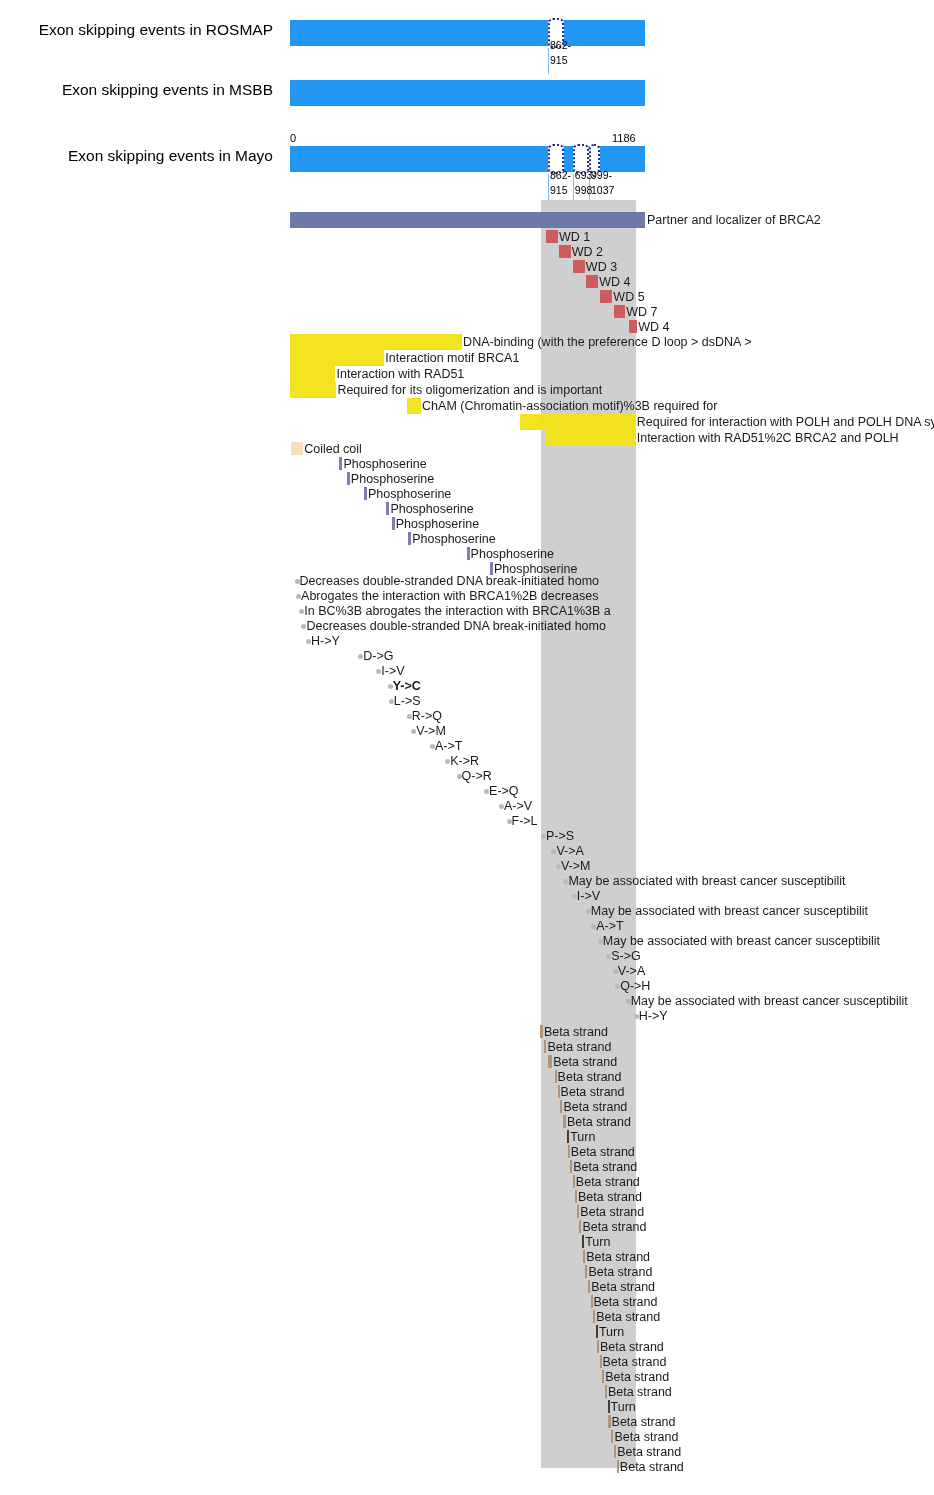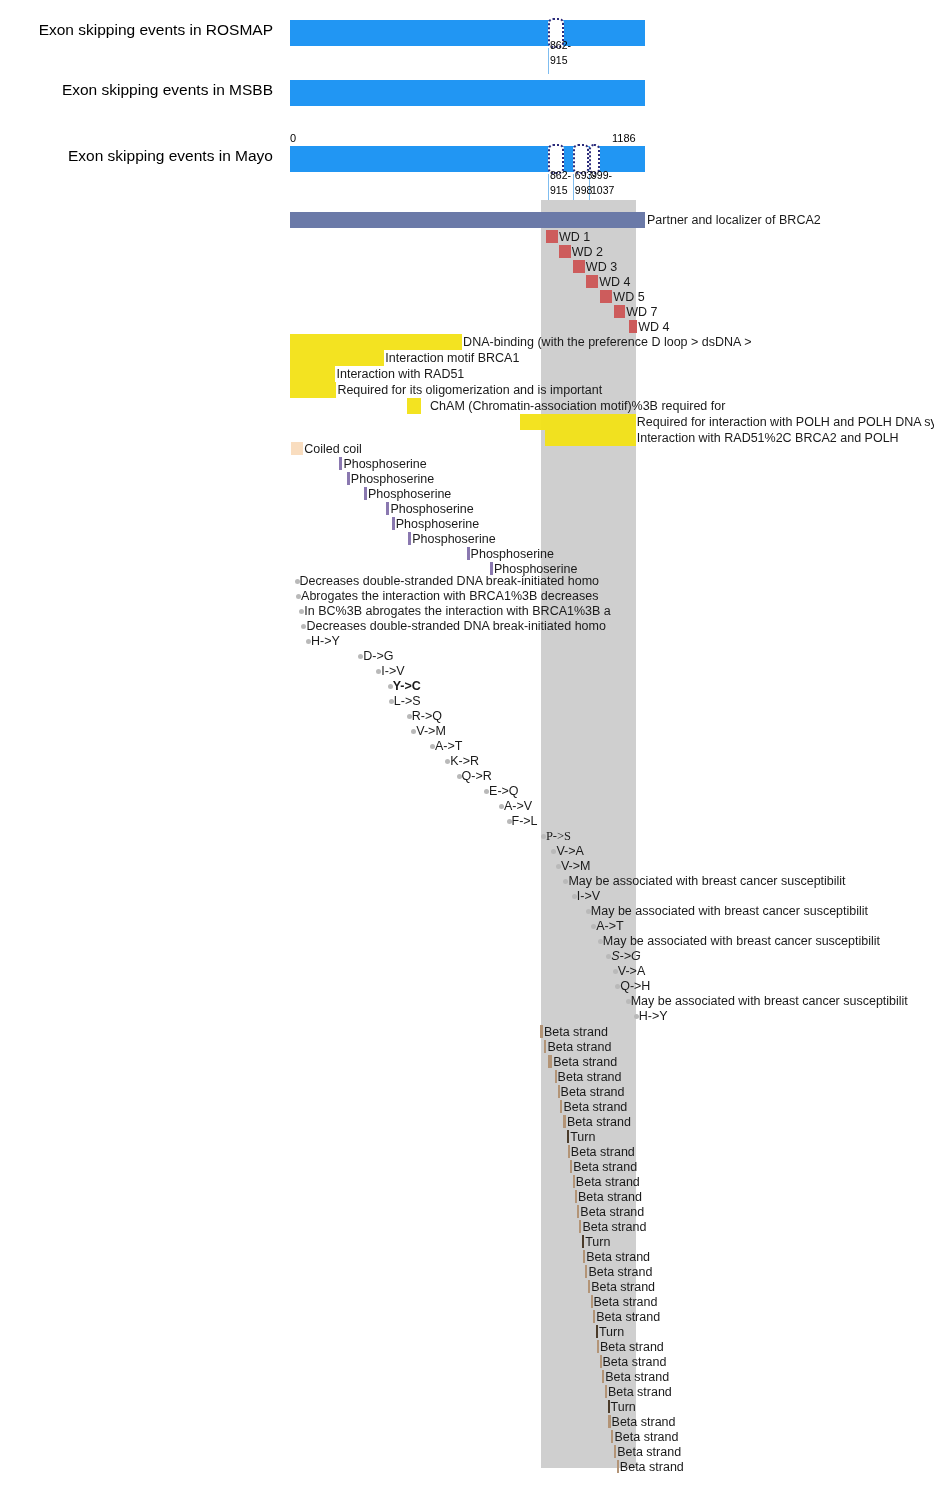--- a/index.html
+++ b/index.html
@@ -102,21 +102,21 @@
     <div class="feat-text" style="left: 631.218px; top: 321px;">WD 4</div>
     <div class="feat" style="left: 283px; top: 334px; width: 172.112px; height: 16px; background: rgb(242, 226, 21); opacity: 0.95;"></div>
     <div class="feat-text" style="left: 456.112px; top: 336px;">DNA-binding (with the preference D loop &gt; dsDNA &gt;</div>
     <div class="feat" style="left: 283px; top: 350px; width: 94.2875px; height: 16px; background: rgb(242, 226, 21); opacity: 0.95;"></div>
     <div class="feat-text" style="left: 378.288px; top: 352px;">Interaction motif BRCA1</div>
     <div class="feat" style="left: 283px; top: 366px; width: 45.4975px; height: 16px; background: rgb(242, 226, 21); opacity: 0.95;"></div>
     <div class="feat-text" style="left: 329.497px; top: 368px;">Interaction with RAD51</div>
     <div class="feat" style="left: 283px; top: 382px; width: 46.3954px; height: 16px; background: rgb(242, 226, 21); opacity: 0.95;"></div>
     <div class="feat-text" style="left: 330.395px; top: 384px;">Required for its oligomerization and is important</div>
     <div class="feat" style="left: 400.036px; top: 398px; width: 14.0683px; height: 16px; background: rgb(242, 226, 21); opacity: 0.95;"></div>
-    <div class="feat-text" style="left: 415.105px; top: 400px; padding-left: 8px;">ChAM (Chromatin-association motif)%3B required for</div>
+    <div class="feat-text" style="left: 415.105px; top: 400px;">ChAM (Chromatin-association motif)%3B required for</div>
     <div class="feat" style="left: 513.181px; top: 414px; width: 115.54px; height: 16px; background: rgb(242, 226, 21); opacity: 0.95;"></div>
     <div class="feat-text" style="left: 629.721px; top: 416px;">Required for interaction with POLH and POLH DNA sy</div>
     <div class="feat" style="left: 538.025px; top: 430px; width: 90.6956px; height: 16px; background: rgb(242, 226, 21); opacity: 0.95;"></div>
     <div class="feat-text" style="left: 629.721px; top: 432px;">Interaction with RAD51%2C BRCA2 and POLH</div>
     <div class="feat" style="left: 283.599px; top: 442px; width: 12.5717px; height: 13px; background: rgb(249, 221, 191);"></div>
     <div class="feat-text" style="left: 297.17px; top: 443px;">Coiled coil</div>
     <div class="feat" style="left: 332.389px; top: 457px; width: 3px; height: 13px; background: rgb(138, 120, 176);"></div>
     <div class="feat-text" style="left: 336.389px; top: 458px;">Phosphoserine</div>
     <div class="feat" style="left: 339.872px; top: 472px; width: 3px; height: 13px; background: rgb(138, 120, 176);"></div>
     <div class="feat-text" style="left: 343.872px; top: 473px;">Phosphoserine</div>
@@ -128,21 +128,21 @@
     <div class="feat-text" style="left: 388.771px; top: 518px;">Phosphoserine</div>
     <div class="feat" style="left: 401.234px; top: 532px; width: 3px; height: 13px; background: rgb(138, 120, 176);"></div>
     <div class="feat-text" style="left: 405.234px; top: 533px;">Phosphoserine</div>
     <div class="feat" style="left: 459.602px; top: 547px; width: 3px; height: 13px; background: rgb(138, 120, 176);"></div>
     <div class="feat-text" style="left: 463.602px; top: 548px;">Phosphoserine</div>
     <div class="feat" style="left: 482.949px; top: 562px; width: 3px; height: 13px; background: rgb(138, 120, 176);"></div>
     <div class="feat-text" style="left: 486.949px; top: 563px;">Phosphoserine</div>
     <div class="dot" style="left: 287.585px; top: 579px; background: rgb(185, 185, 185);"></div>
     <div class="feat-text" style="left: 292.585px; top: 575px;">Decreases double-stranded DNA break-initiated homo</div>
     <div class="dot" style="left: 289.082px; top: 594px; background: rgb(185, 185, 185);"></div>
-    <div class="feat-text" style="left: 294.082px; top: 590px;">Abrogates the interaction with BRCA1%3B decreases</div>
+    <div class="feat-text" style="left: 294.082px; top: 590px;">Abrogates the interaction with BRCA1%2B decreases</div>
     <div class="dot" style="left: 292.374px; top: 609px; background: rgb(185, 185, 185);"></div>
     <div class="feat-text" style="left: 297.374px; top: 605px;">In BC%3B abrogates the interaction with BRCA1%3B a</div>
     <div class="dot" style="left: 294.47px; top: 624px; background: rgb(185, 185, 185);"></div>
     <div class="feat-text" style="left: 299.47px; top: 620px;">Decreases double-stranded DNA break-initiated homo</div>
     <div class="dot" style="left: 298.96px; top: 639px; background: rgb(185, 185, 185);"></div>
     <div class="feat-text" style="left: 303.96px; top: 635px;">H-&gt;Y</div>
     <div class="dot" style="left: 351.341px; top: 654px; background: rgb(185, 185, 185);"></div>
     <div class="feat-text" style="left: 356.341px; top: 650px;">D-&gt;G</div>
     <div class="dot" style="left: 369.301px; top: 669px; background: rgb(185, 185, 185);"></div>
     <div class="feat-text" style="left: 374.301px; top: 665px;">I-&gt;V</div>
@@ -160,37 +160,37 @@
     <div class="feat-text" style="left: 443.146px; top: 755px;">K-&gt;R</div>
     <div class="dot" style="left: 449.52px; top: 774px; background: rgb(185, 185, 185);"></div>
     <div class="feat-text" style="left: 454.52px; top: 770px;">Q-&gt;R</div>
     <div class="dot" style="left: 477.058px; top: 789px; background: rgb(185, 185, 185);"></div>
     <div class="feat-text" style="left: 482.058px; top: 785px;">E-&gt;Q</div>
     <div class="dot" style="left: 492.024px; top: 804px; background: rgb(185, 185, 185);"></div>
     <div class="feat-text" style="left: 497.024px; top: 800px;">A-&gt;V</div>
     <div class="dot" style="left: 499.508px; top: 819px; background: rgb(185, 185, 185);"></div>
     <div class="feat-text" style="left: 504.508px; top: 815px;">F-&gt;L</div>
     <div class="dot" style="left: 533.93px; top: 834px; background: rgb(185, 185, 185);"></div>
-    <div class="feat-text" style="left: 538.93px; top: 830px; font-family: Liberation Serif, serif;">P-&gt;S</div>
+    <div class="feat-text" style="left: 538.93px; top: 830px;">P-&gt;S</div>
     <div class="dot" style="left: 544.406px; top: 849px; background: rgb(185, 185, 185);"></div>
     <div class="feat-text" style="left: 549.406px; top: 845px;">V-&gt;A</div>
     <div class="dot" style="left: 548.896px; top: 864px; background: rgb(185, 185, 185);"></div>
     <div class="feat-text" style="left: 553.896px; top: 860px;">V-&gt;M</div>
     <div class="dot" style="left: 556.379px; top: 879px; background: rgb(185, 185, 185);"></div>
     <div class="feat-text" style="left: 561.379px; top: 875px;">May be associated with breast cancer susceptibilit</div>
     <div class="dot" style="left: 564.761px; top: 894px; background: rgb(185, 185, 185);"></div>
     <div class="feat-text" style="left: 569.761px; top: 890px;">I-&gt;V</div>
     <div class="dot" style="left: 578.829px; top: 909px; background: rgb(185, 185, 185);"></div>
     <div class="feat-text" style="left: 583.829px; top: 905px;">May be associated with breast cancer susceptibilit</div>
     <div class="dot" style="left: 584.217px; top: 924px; background: rgb(185, 185, 185);"></div>
     <div class="feat-text" style="left: 589.217px; top: 920px;">A-&gt;T</div>
     <div class="dot" style="left: 590.802px; top: 939px; background: rgb(185, 185, 185);"></div>
     <div class="feat-text" style="left: 595.802px; top: 935px;">May be associated with breast cancer susceptibilit</div>
     <div class="dot" style="left: 599.183px; top: 954px; background: rgb(185, 185, 185);"></div>
-    <div class="feat-text" style="left: 604.183px; top: 950px; font-style: italic;">S-&gt;G</div>
+    <div class="feat-text" style="left: 604.183px; top: 950px;">S-&gt;G</div>
     <div class="dot" style="left: 605.768px; top: 969px; background: rgb(185, 185, 185);"></div>
     <div class="feat-text" style="left: 610.768px; top: 965px;">V-&gt;A</div>
     <div class="dot" style="left: 608.163px; top: 984px; background: rgb(185, 185, 185);"></div>
     <div class="feat-text" style="left: 613.163px; top: 980px;">Q-&gt;H</div>
     <div class="dot" style="left: 618.639px; top: 999px; background: rgb(185, 185, 185);"></div>
     <div class="feat-text" style="left: 623.639px; top: 995px;">May be associated with breast cancer susceptibilit</div>
     <div class="dot" style="left: 626.721px; top: 1014px; background: rgb(185, 185, 185);"></div>
     <div class="feat-text" style="left: 631.721px; top: 1010px;">H-&gt;Y</div>
     <div class="feat" style="left: 533.236px; top: 1025px; width: 2.69393px; height: 13px; background: rgb(179, 148, 118);"></div>
     <div class="feat-text" style="left: 536.93px; top: 1026px;">Beta strand</div>

